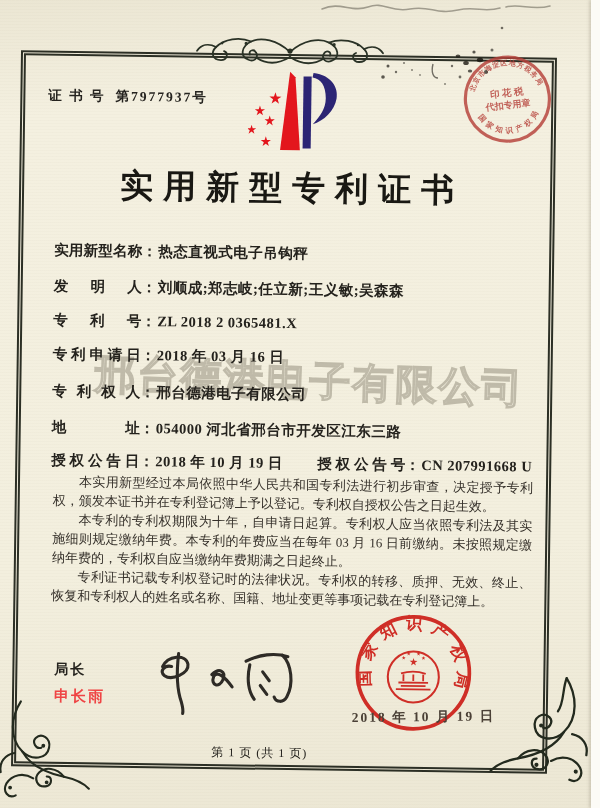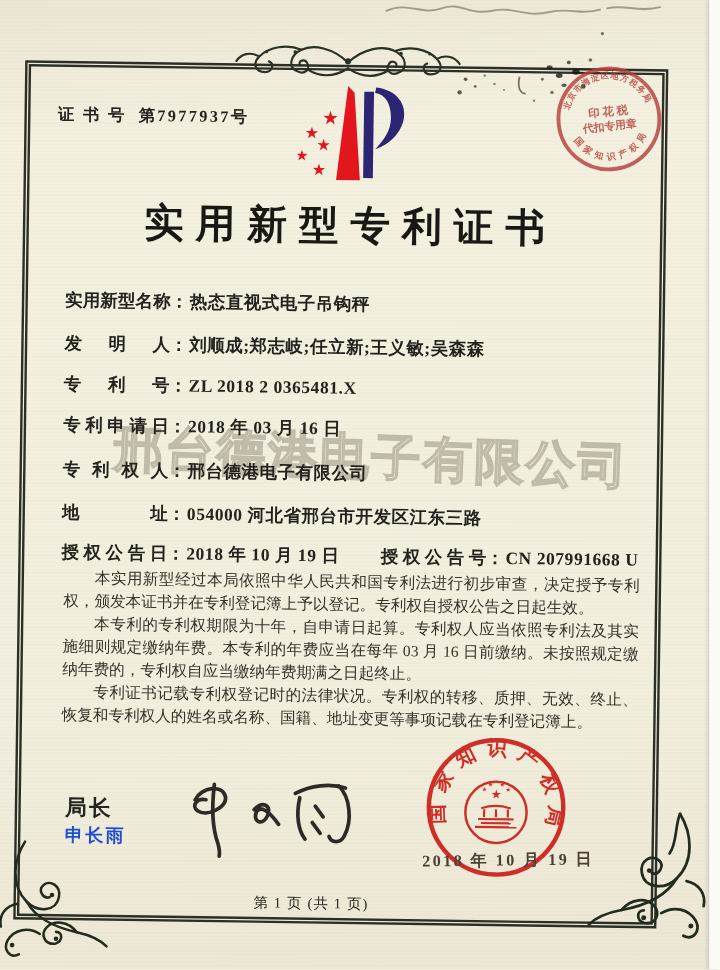--- a/index.html
+++ b/index.html
@@ -24,22 +24,22 @@
     letter-spacing:2px;color:rgba(245,242,230,0.12);
     -webkit-text-stroke:1.3px rgba(150,144,126,0.55);transform:rotate(1.2deg);white-space:nowrap;}
   .frow{position:absolute;left:36px;font-size:14.5px;font-weight:bold;color:#24221d;white-space:nowrap;}
   .flabel{display:inline-block;width:88px;text-align:justify;text-align-last:justify;}
   .fcolon{display:inline-block;width:16px;}
   .fval{letter-spacing:0.5px;}
   .grant-right{position:absolute;left:266px;top:0;}
   .body-text{position:absolute;left:38px;top:421px;width:480px;font-size:13px;line-height:19px;
     color:#35302a;text-align:justify;}
   .body-text p{margin:0;text-indent:2em;}
-  .sig-title{position:absolute;left:42px;top:610px;font-size:18px;font-weight:bold;color:#26241f;letter-spacing:2px;}
-  .sig-name{position:absolute;left:42px;top:636px;font-size:15px;font-weight:bold;color:#1d4ed8;letter-spacing:2px;}
+  .sig-title{position:absolute;left:42px;top:610px;font-size:14px;font-weight:bold;color:#26241f;letter-spacing:2px;}
+  .sig-name{position:absolute;left:42px;top:636px;font-size:15px;font-weight:bold;color:#ef4444;letter-spacing:2px;}
   .sig-script{position:absolute;left:120px;top:588px;width:200px;height:95px;transform:rotate(-2deg);}
   .footer{position:absolute;left:0;right:40px;top:691px;text-align:center;font-size:12px;color:#24221d;letter-spacing:1px;}
   .seal-top{position:absolute;left:432px;top:-13px;width:110px;height:110px;transform:rotate(-7deg);opacity:.82;}
   .seal-bottom{position:absolute;left:327px;top:547px;width:148px;height:140px;opacity:.92;}
   .seal-date{position:absolute;left:340px;top:652px;width:160px;font-size:13.5px;font-weight:bold;
     color:#4a4036;letter-spacing:2px;transform:rotate(-1.5deg);white-space:nowrap;}
   .orn-top{position:absolute;left:174px;top:-24px;width:190px;height:42px;}
   .orn-bl{position:absolute;left:-16px;top:642px;width:96px;height:112px;}
   .orn-br{position:absolute;left:477px;top:614px;width:105px;height:114px;}
   .artifacts{position:absolute;inset:0;pointer-events:none;}

